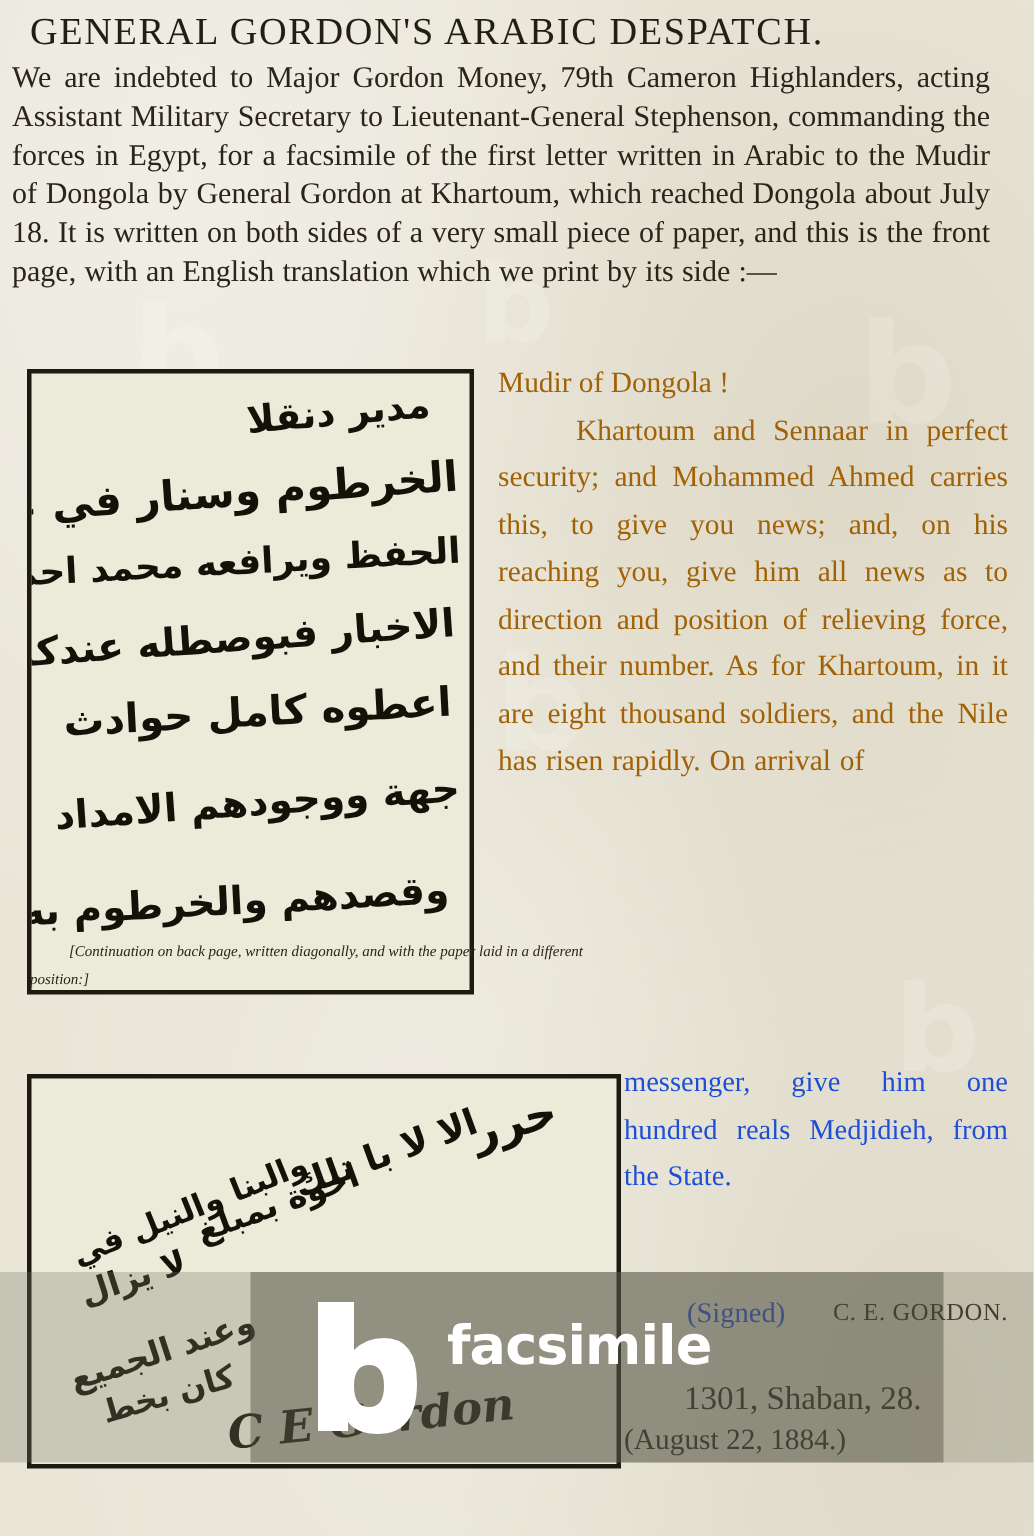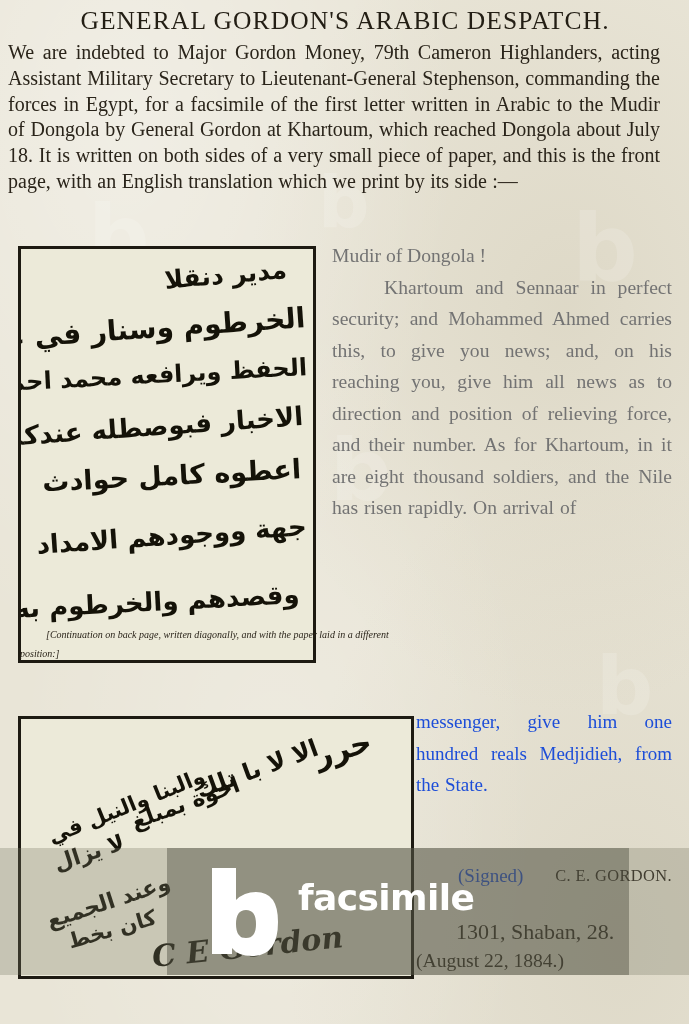--- a/index.html
+++ b/index.html
@@ -17,21 +17,20 @@
       radial-gradient(ellipse at 18% 12%, rgba(255,255,255,.35) 0%, rgba(255,255,255,0) 42%),
       radial-gradient(ellipse at 82% 30%, rgba(196,188,162,.30) 0%, rgba(196,188,162,0) 40%),
       radial-gradient(ellipse at 40% 78%, rgba(255,255,255,.22) 0%, rgba(255,255,255,0) 45%),
       radial-gradient(ellipse at 90% 92%, rgba(190,182,156,.25) 0%, rgba(190,182,156,0) 38%);
   }
   .page{position:absolute;left:0;top:0;width:689px;height:1024px;}
 
   
   .headline{
     position:absolute;left:20px;top:6px;width:650px;
-    text-align:center;
     font-size:25.5px;line-height:30px;
     letter-spacing:1.1px;
     font-weight:400;
     color:#231e14;
     white-space:nowrap;
   }
 
   
   .intro{
     position:absolute;left:8px;top:40px;width:652px;
@@ -78,21 +77,21 @@
     font-style:italic;
     font-size:10px;line-height:18.5px;
     color:#2a241a;
   }
   .caption .lead{padding-left:26px;}
 
   
   .tcol{
     position:absolute;left:332px;top:240px;width:340px;
     font-size:19.6px;line-height:31.5px;
-    color:#737373;
+    color:#a16207;
   }
   .tcol .salute{margin:0 0 0 0;}
   .tcol .body{
     margin:0;
     text-align:justify;
     text-align-last:left;
     text-indent:52px;
     word-spacing:1px;
   }
 

